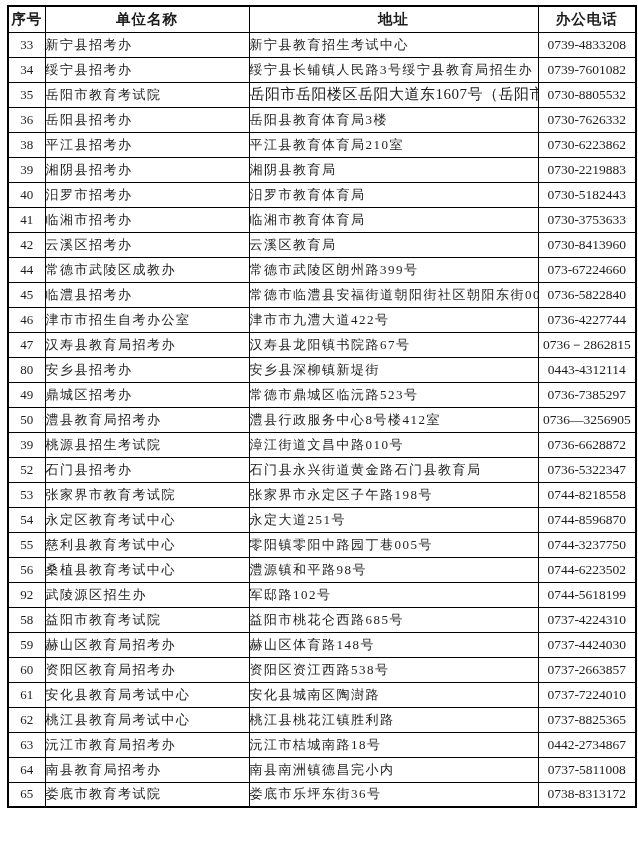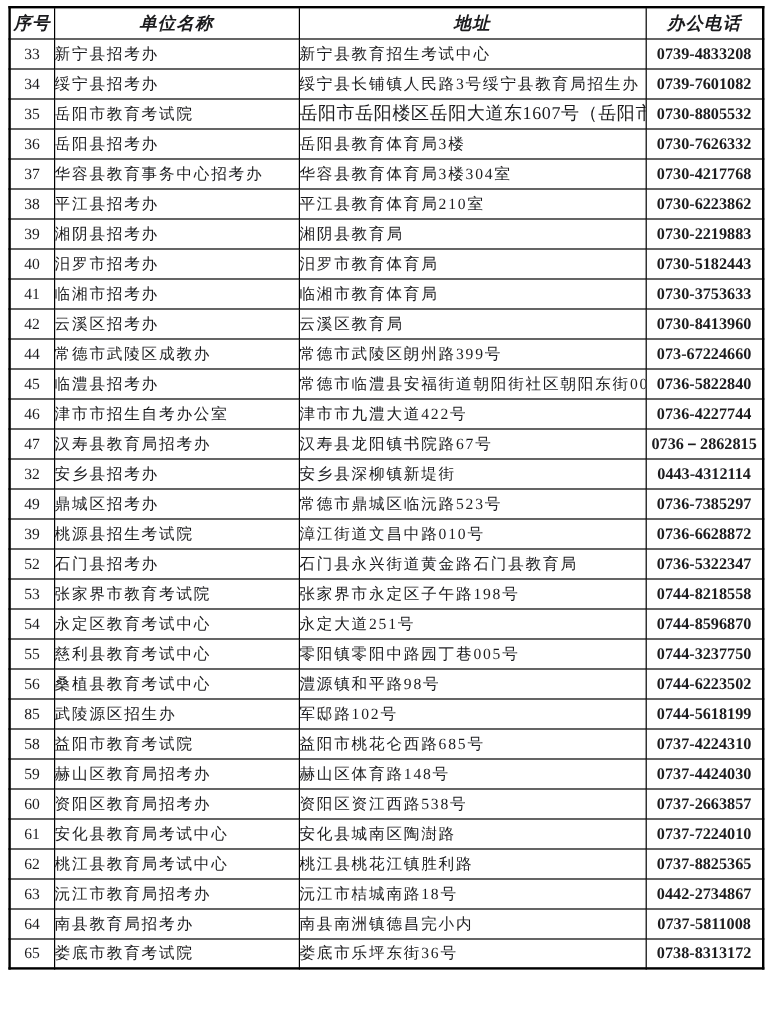--- a/index.html
+++ b/index.html
@@ -28,42 +28,41 @@
     border: 2px solid #000000;
   }
   table.grid th,
   table.grid td {
     border: 1.5px solid #000000;
     padding: 0;
     vertical-align: middle;
     overflow: hidden;
     white-space: nowrap;
   }
-  thead tr { height: 26px; font-style: italic; }
+  thead tr { height: 26px; }
   tbody tr { height: 25px; }
   th.h {
     font-weight: bold;
     font-size: 14.5px;
     text-align: center;
     letter-spacing: 1px;
   }
   td.c-no {
     text-align: center;
     font-size: 13px;
   }
   td.c-name, td.c-addr {
     text-align: left;
     font-size: 13px;
     letter-spacing: 1.5px;
     padding-left: 5px;
   }
   td.c-phone {
     text-align: center;
     font-size: 13.5px;
-    font-weight: bold;
   }
   td.c-addr.addr-small {
     font-size: 15px;
     letter-spacing: 0.5px;
   }
 </style>
 </head>
 <body>
 
 <div class="page">
@@ -101,26 +100,20 @@
     <td class="c-addr addr-small">岳阳市岳阳楼区岳阳大道东1607号（岳阳市教育体育局2楼207）</td>
     <td class="c-phone">0730-8805532</td>
   </tr>
         <tr>
     <td class="c-no">36</td>
     <td class="c-name">岳阳县招考办</td>
     <td class="c-addr">岳阳县教育体育局3楼</td>
     <td class="c-phone">0730-7626332</td>
   </tr>
         <tr>
-    <td class="c-no">37</td>
-    <td class="c-name">华容县教育事务中心招考办</td>
-    <td class="c-addr">华容县教育体育局3楼304室</td>
-    <td class="c-phone">0730-4217768</td>
-  </tr>
-        <tr>
     <td class="c-no">38</td>
     <td class="c-name">平江县招考办</td>
     <td class="c-addr">平江县教育体育局210室</td>
     <td class="c-phone">0730-6223862</td>
   </tr>
         <tr>
     <td class="c-no">39</td>
     <td class="c-name">湘阴县招考办</td>
     <td class="c-addr">湘阴县教育局</td>
     <td class="c-phone">0730-2219883</td>
@@ -161,32 +154,38 @@
     <td class="c-addr">津市市九澧大道422号</td>
     <td class="c-phone">0736-4227744</td>
   </tr>
         <tr>
     <td class="c-no">47</td>
     <td class="c-name">汉寿县教育局招考办</td>
     <td class="c-addr">汉寿县龙阳镇书院路67号</td>
     <td class="c-phone">0736－2862815</td>
   </tr>
         <tr>
-    <td class="c-no">32</td>
+    <td class="c-no">80</td>
     <td class="c-name">安乡县招考办</td>
     <td class="c-addr">安乡县深柳镇新堤街</td>
     <td class="c-phone">0443-4312114</td>
   </tr>
         <tr>
     <td class="c-no">49</td>
     <td class="c-name">鼎城区招考办</td>
     <td class="c-addr">常德市鼎城区临沅路523号</td>
     <td class="c-phone">0736-7385297</td>
   </tr>
         <tr>
+    <td class="c-no">50</td>
+    <td class="c-name">澧县教育局招考办</td>
+    <td class="c-addr">澧县行政服务中心8号楼412室</td>
+    <td class="c-phone">0736—3256905</td>
+  </tr>
+        <tr>
     <td class="c-no">39</td>
     <td class="c-name">桃源县招生考试院</td>
     <td class="c-addr">漳江街道文昌中路010号</td>
     <td class="c-phone">0736-6628872</td>
   </tr>
         <tr>
     <td class="c-no">52</td>
     <td class="c-name">石门县招考办</td>
     <td class="c-addr">石门县永兴街道黄金路石门县教育局</td>
     <td class="c-phone">0736-5322347</td>
@@ -209,21 +208,21 @@
     <td class="c-addr">零阳镇零阳中路园丁巷005号</td>
     <td class="c-phone">0744-3237750</td>
   </tr>
         <tr>
     <td class="c-no">56</td>
     <td class="c-name">桑植县教育考试中心</td>
     <td class="c-addr">澧源镇和平路98号</td>
     <td class="c-phone">0744-6223502</td>
   </tr>
         <tr>
-    <td class="c-no">85</td>
+    <td class="c-no">92</td>
     <td class="c-name">武陵源区招生办</td>
     <td class="c-addr">军邸路102号</td>
     <td class="c-phone">0744-5618199</td>
   </tr>
         <tr>
     <td class="c-no">58</td>
     <td class="c-name">益阳市教育考试院</td>
     <td class="c-addr">益阳市桃花仑西路685号</td>
     <td class="c-phone">0737-4224310</td>
   </tr>

